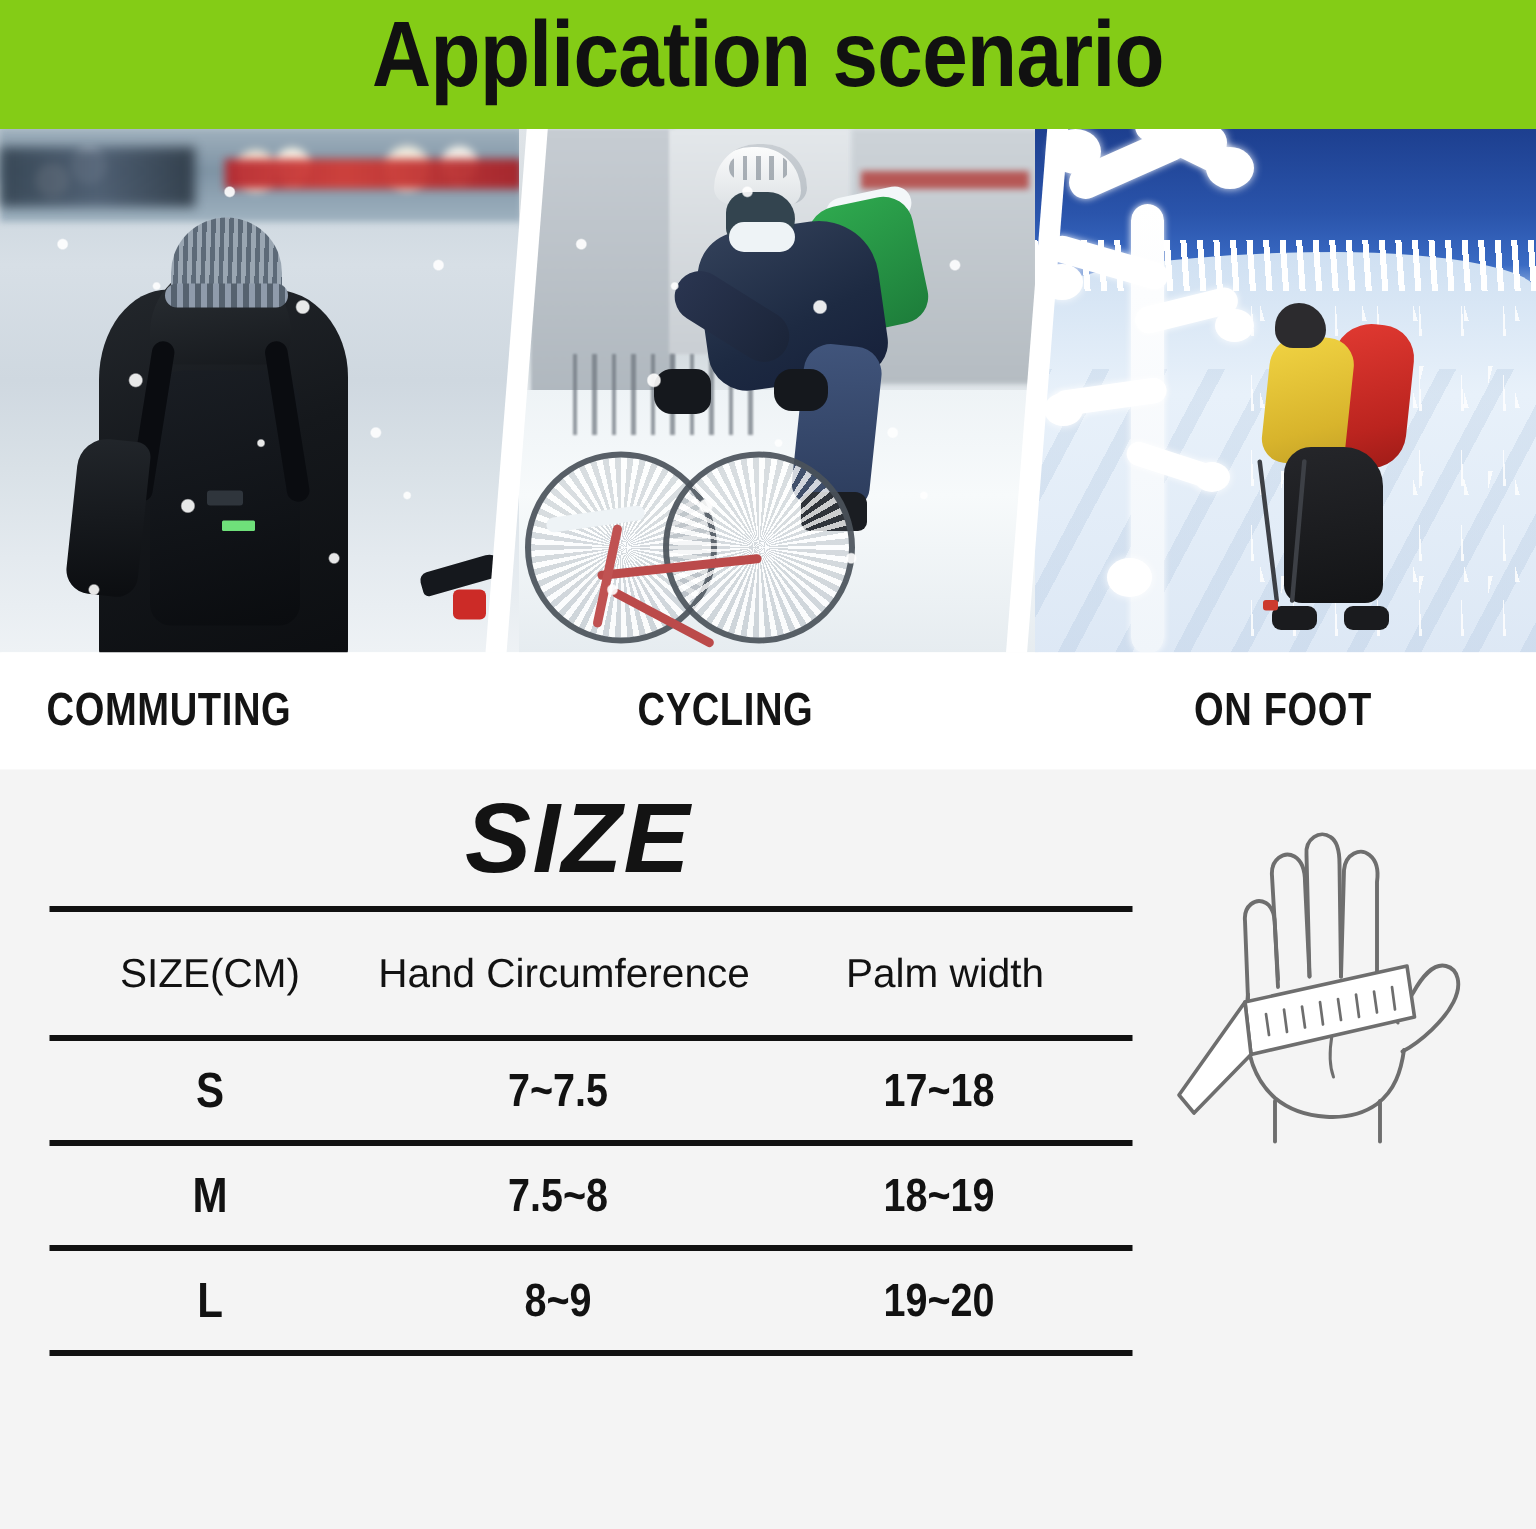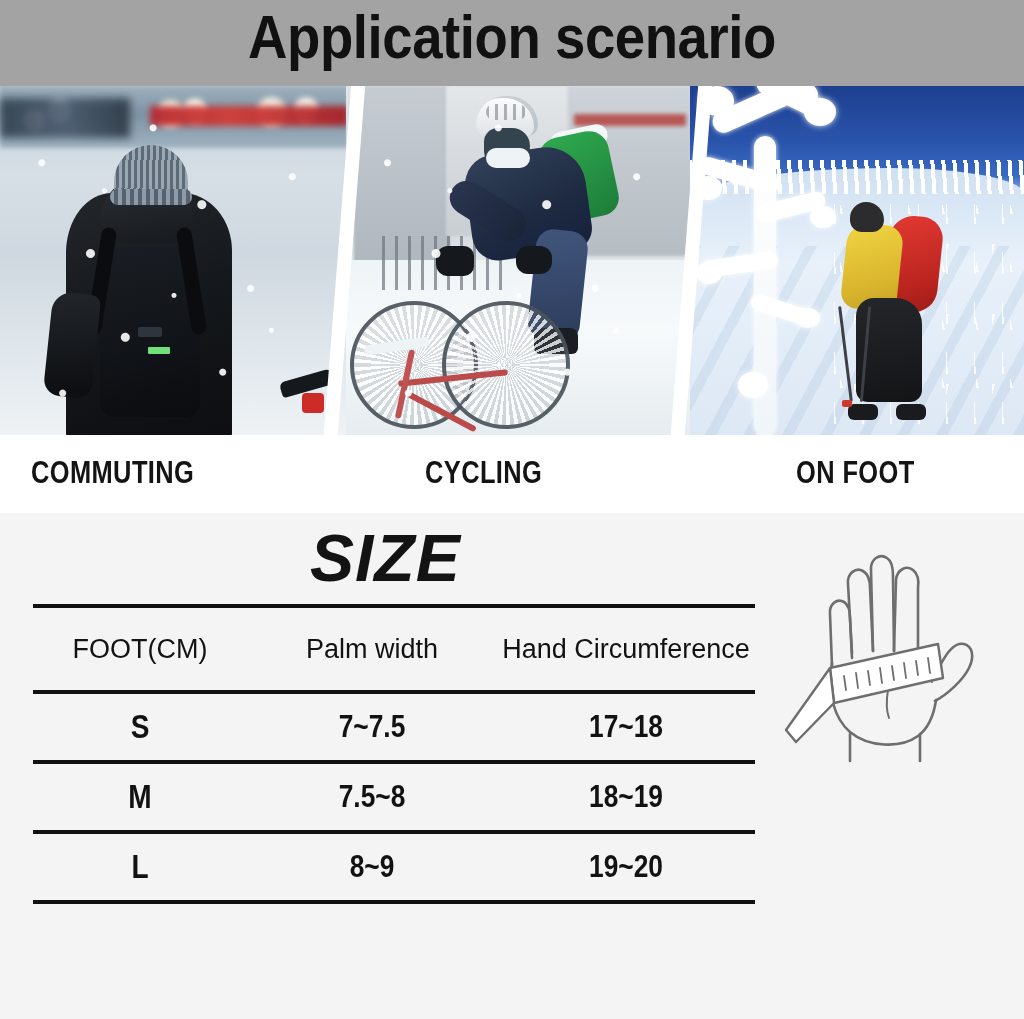--- a/index.html
+++ b/index.html
@@ -14,21 +14,21 @@
     font-family: "Liberation Sans", sans-serif;
     position: relative;
   }
 
   
   #banner {
     position: absolute;
     left: 0; top: 0;
     width: 1024px;
     height: 86px;
-    background: #a3a3a3;
+    background: #84cc16;
   }
   #banner-title {
     position: absolute;
     left: 0; top: -2px;
     width: 1024px;
     text-align: center;
     font-family: "Liberation Sans", sans-serif;
     font-weight: bold;
     font-size: 62px;
     line-height: 78px;
@@ -718,23 +718,23 @@
   <div class="caption" id="caption-cycling">CYCLING</div>
   <div class="caption" id="caption-onfoot">ON FOOT</div>
 </div>
 
 <div id="size-section"></div>
 
 <div id="size-title">SIZE</div>
 
 <div id="size-table">
   <div class="trow trow-head">
-    <div class="cell c-size">FOOT(CM)</div>
+    <div class="cell c-size">SIZE(CM)</div>
+    <div class="cell c-circ">Hand Circumference</div>
     <div class="cell c-palm">Palm width</div>
-    <div class="cell c-circ">Hand Circumference</div>
   </div>
 
   <div class="trow trow-body">
     <div class="cell c-size">S</div>
     <div class="cell c-palm">7~7.5</div>
     <div class="cell c-circ">17~18</div>
   </div>
 
   <div class="trow trow-body">
     <div class="cell c-size">M</div>

